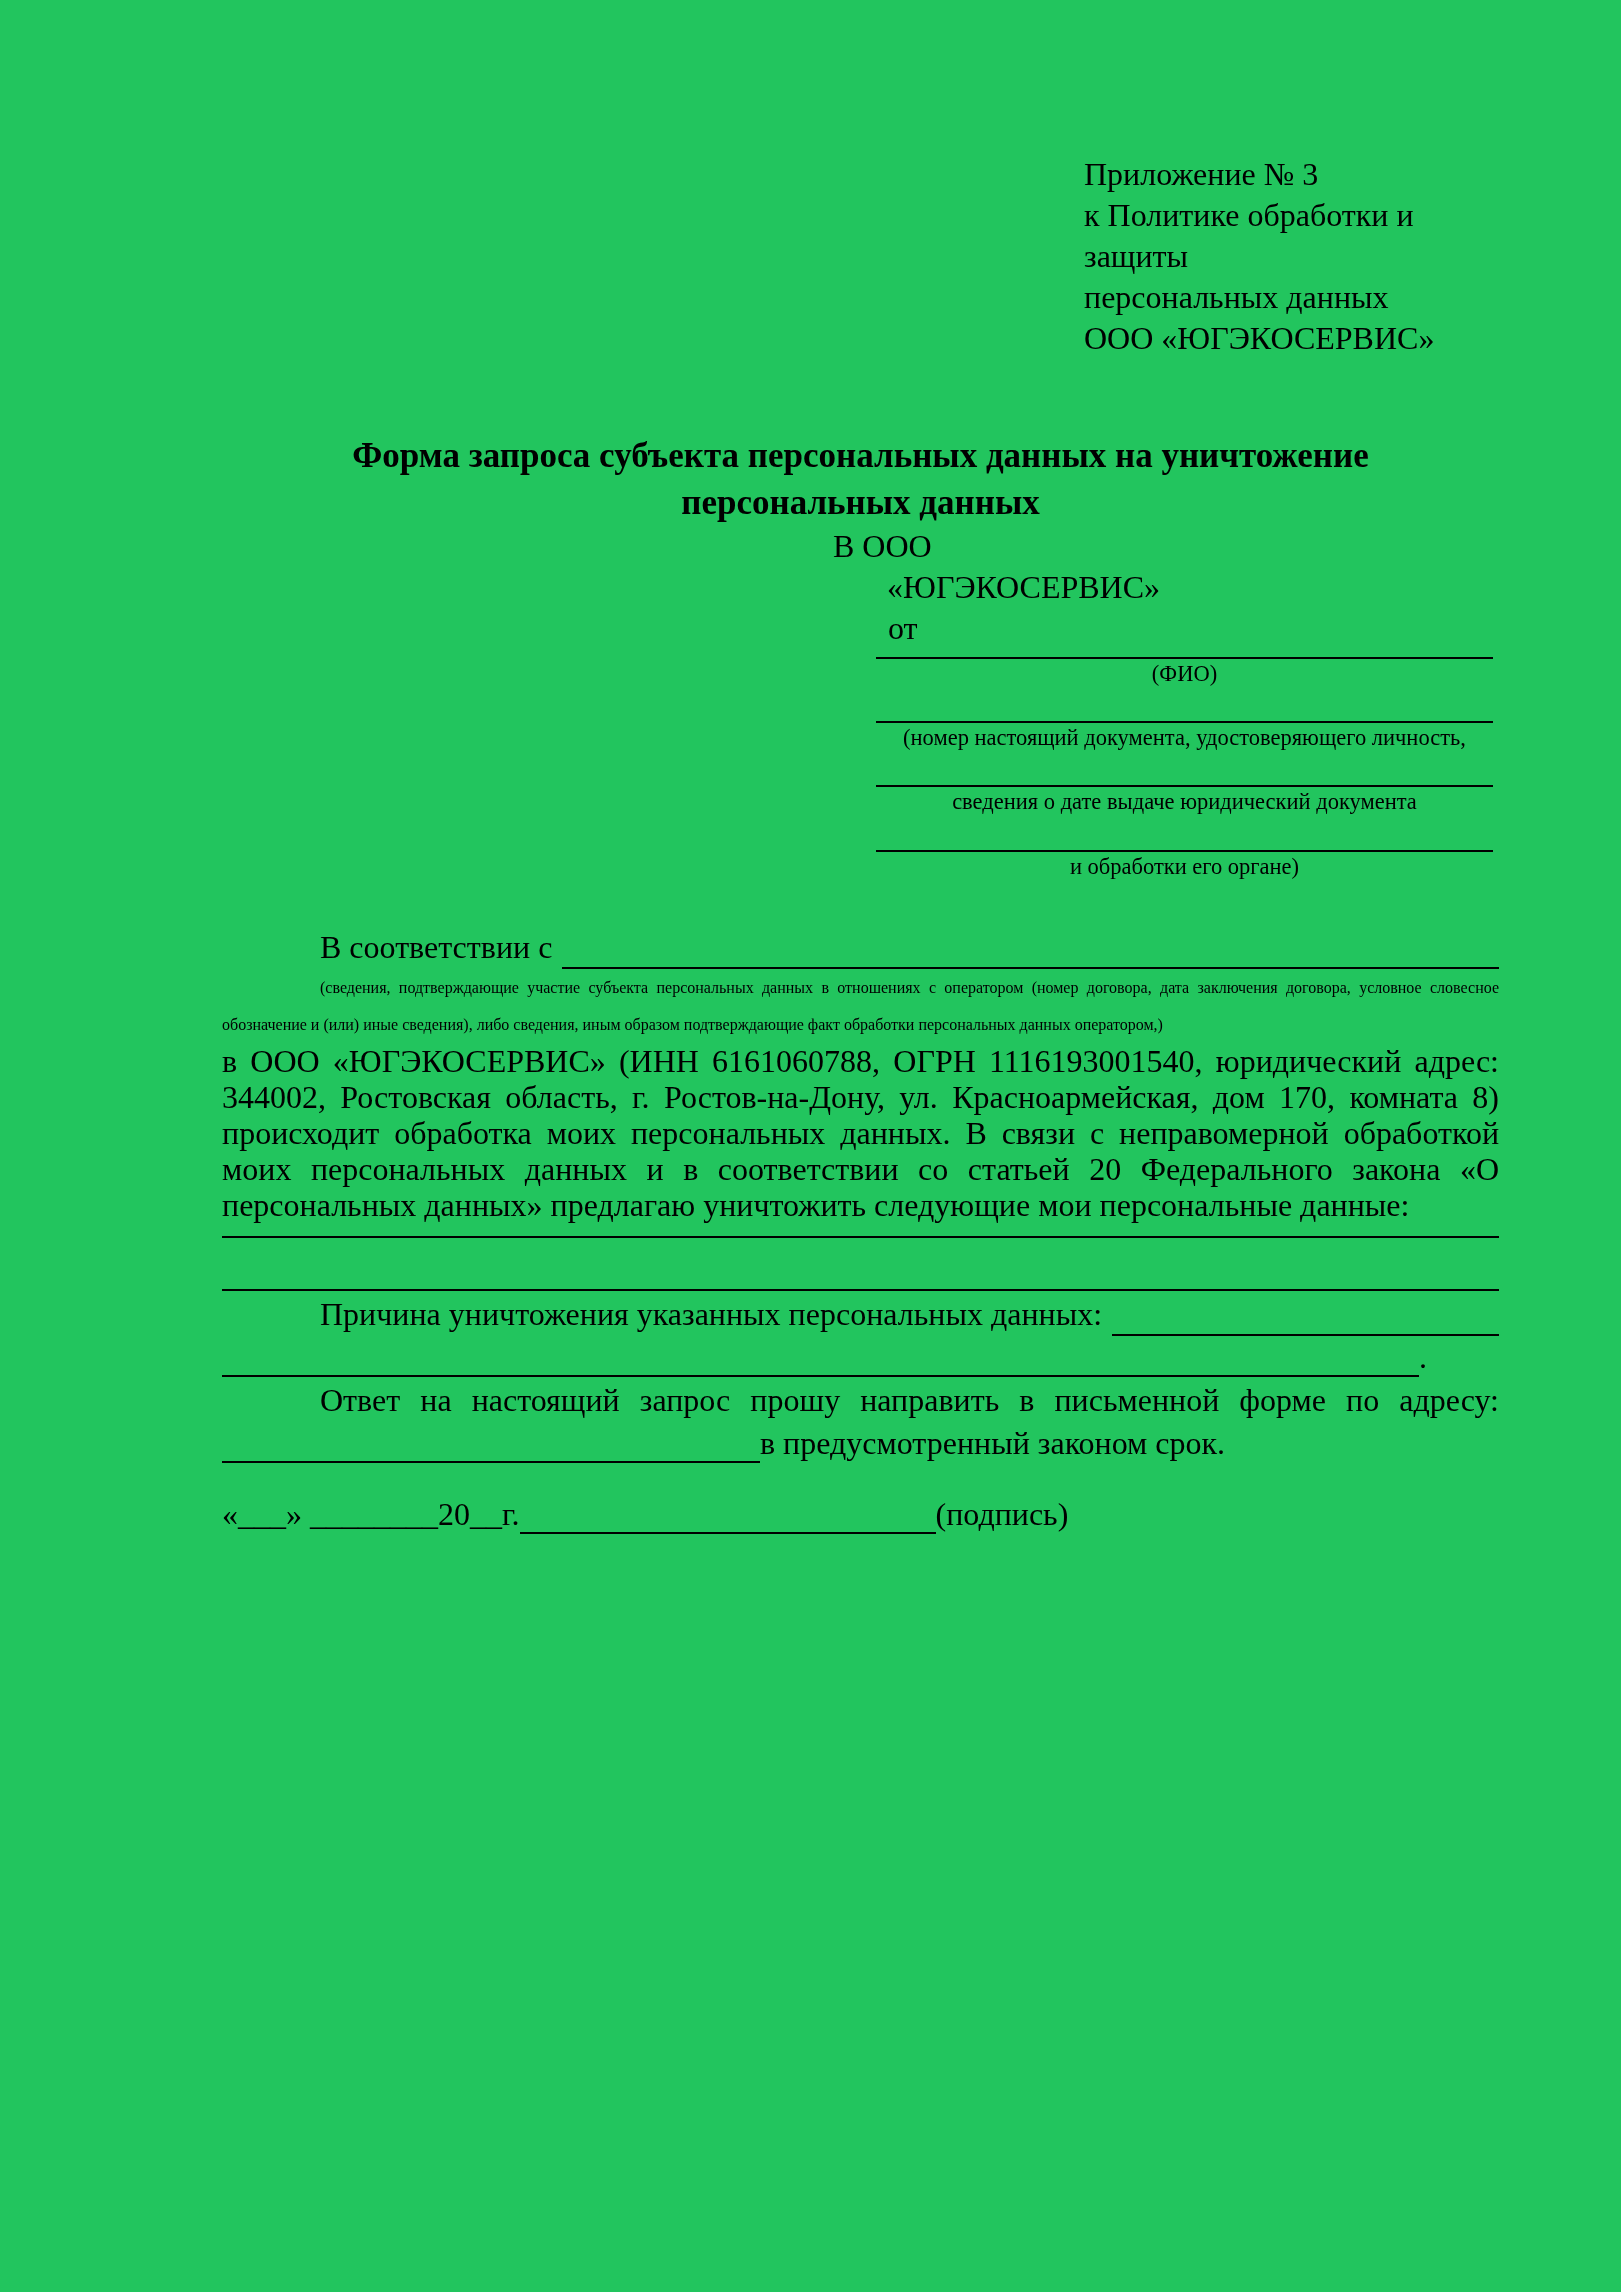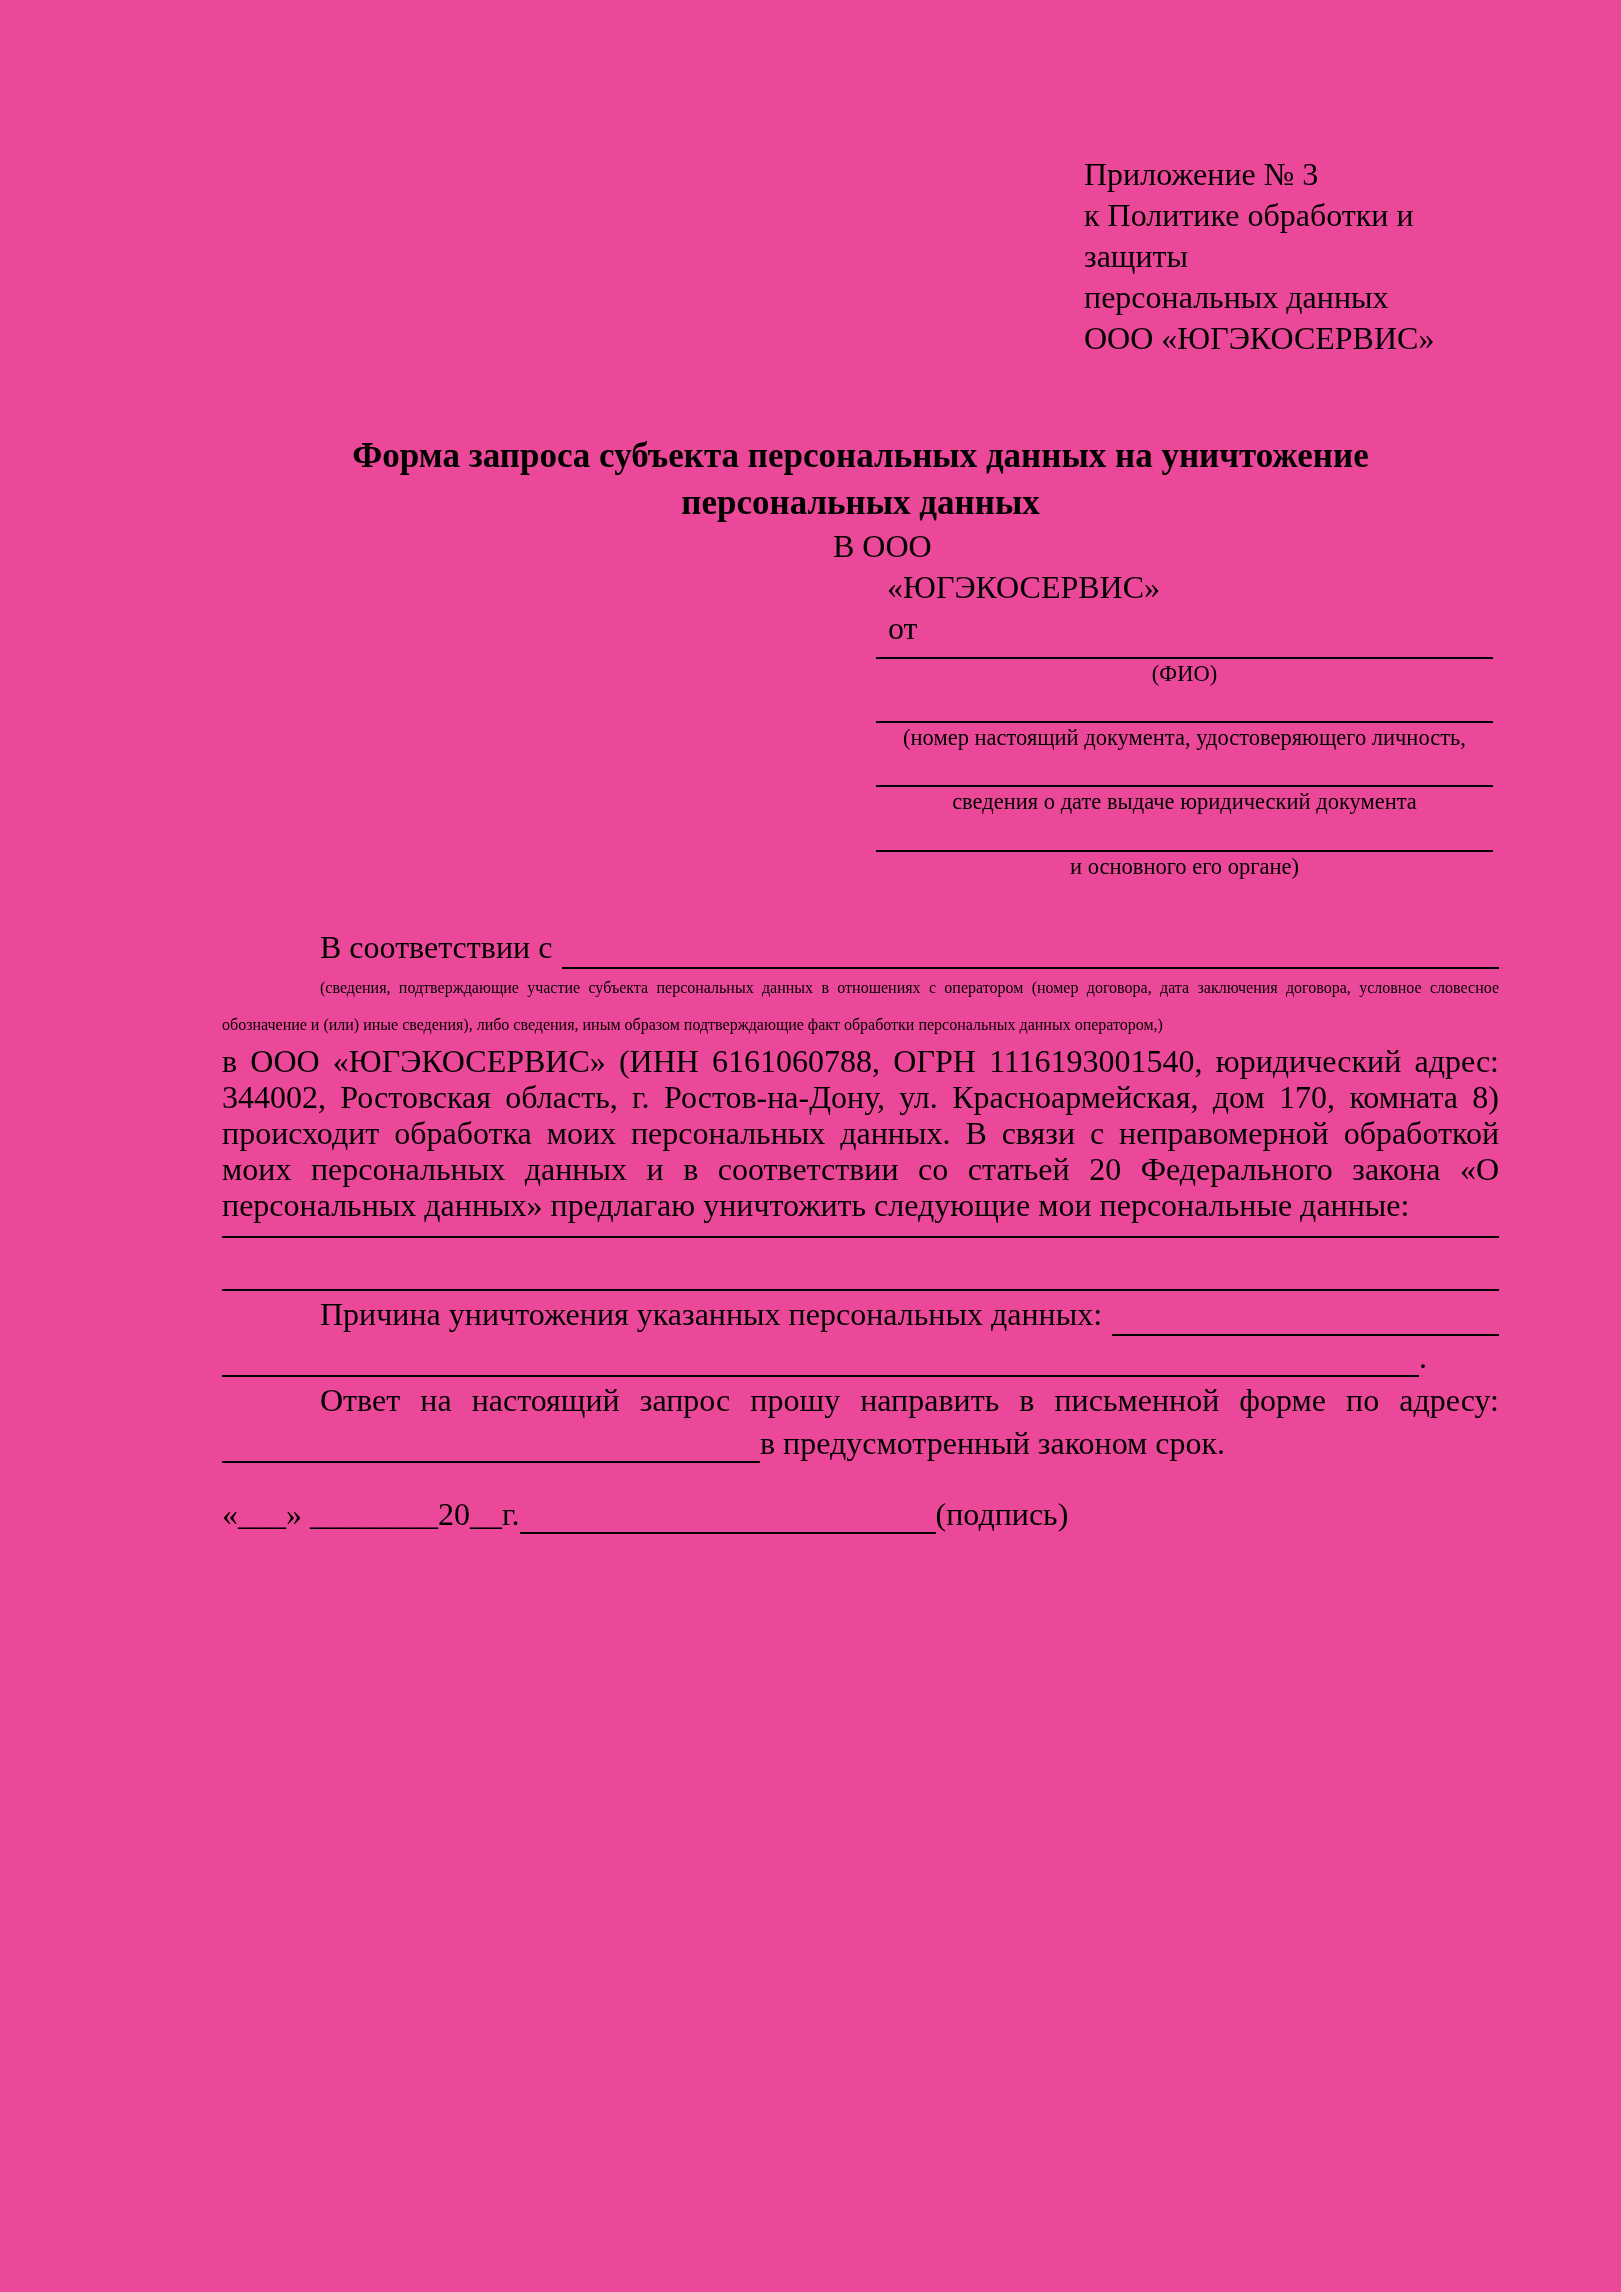--- a/index.html
+++ b/index.html
@@ -1,20 +1,20 @@
 <!DOCTYPE html>
 <html><head>
 <meta charset="utf-8">
 <style>
   html,body{margin:0;padding:0;background:#888;}
   .page{
     position:relative;
     width:1621px;height:2293px;
     margin:0 auto;
-    background:#ec4899;
+    background:#22c55e;
     box-sizing:border-box;
     padding:154px 122px 0 222px;
     font-family:"Liberation Serif","DejaVu Serif",serif;
     font-size:32px;
     color:#000;
   }
   .appendix{margin-left:862px;line-height:41px;}
   .title{margin-top:73px;font-weight:bold;font-size:35px;line-height:47px;text-align:center;}
   .addr{line-height:41px;}
   .addr-l1{margin-left:611px;}
@@ -72,21 +72,21 @@
     <div class="field">
       <div class="f-line"></div>
       <div class="f-cap">(номер настоящий документа, удостоверяющего личность,</div>
     </div>
     <div class="field">
       <div class="f-line"></div>
       <div class="f-cap">сведения о дате выдаче юридический документа</div>
     </div>
     <div class="field">
       <div class="f-line"></div>
-      <div class="f-cap">и основного его органе)</div>
+      <div class="f-cap">и обработки его органе)</div>
     </div>
   </div>
 
   <div class="accordance-row">
     <span class="lead-indent">В соответствии с</span>
     <span class="fill-line"></span>
   </div>
 
   <div class="acc-caption">(сведения, подтверждающие участие субъекта персональных данных в отношениях с оператором (номер договора, дата заключения договора, условное словесное обозначение и (или) иные сведения), либо сведения, иным образом подтверждающие факт обработки персональных данных оператором,)</div>
 

